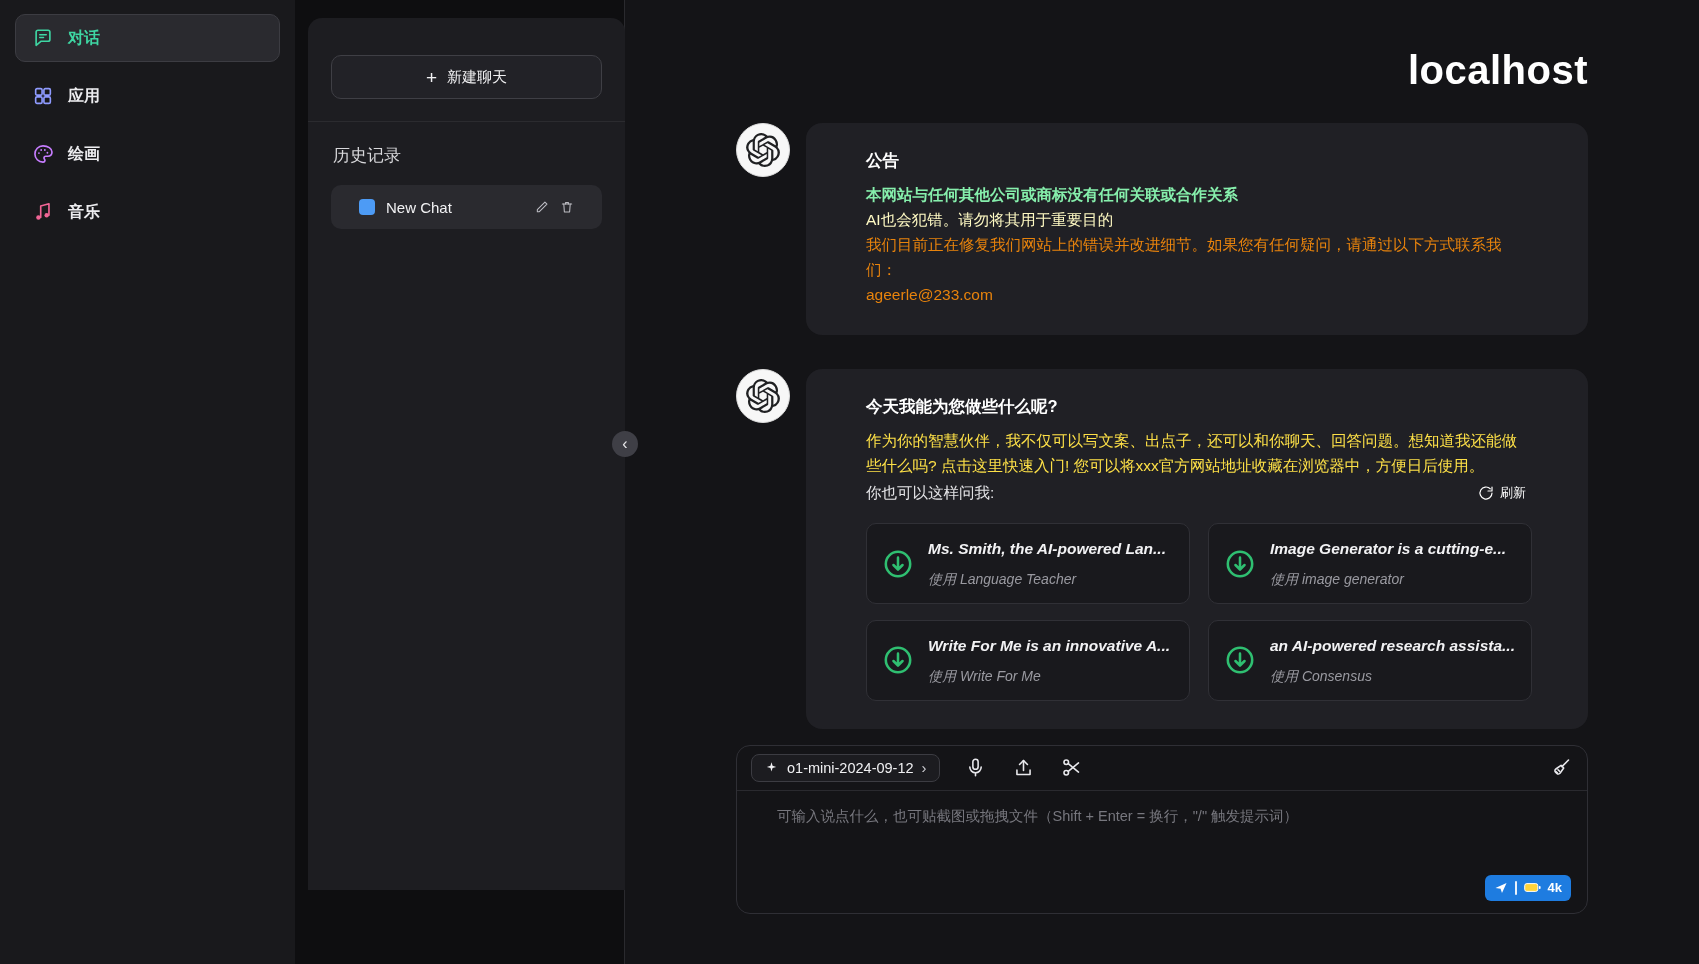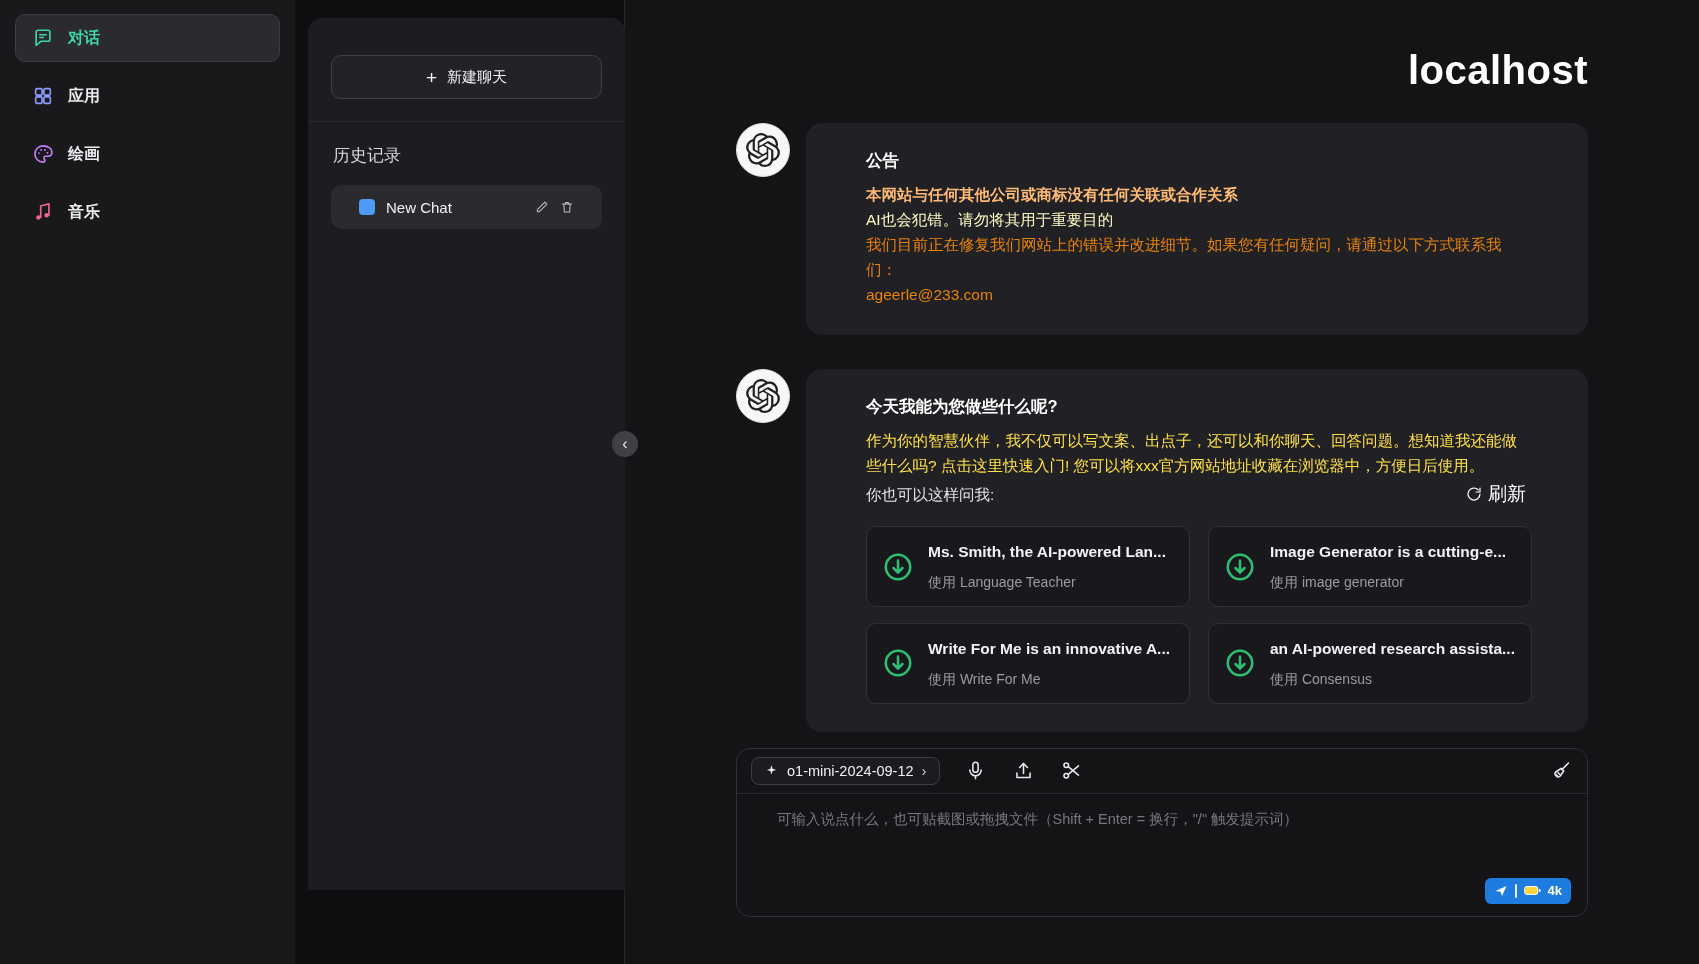--- a/index.html
+++ b/index.html
@@ -81,40 +81,40 @@
     width:54px; height:54px; border-radius:50%; background:#f7f7f7;
     border:1px solid #dcdcdc; flex:none;
     display:flex; align-items:center; justify-content:center;
   }
   .avatar svg { width:34px; height:34px; fill:#202123; }
   .bubble {
     flex:1; background:#202025; border-radius:16px;
     padding:24px 56px 28px 60px; font-size:15.5px; line-height:1.62;
   }
   .msg-heading { font-weight:700; font-size:16.5px; color:#ffffff; margin-bottom:8px; }
-  .t-red-bold { color:#fdba74; font-weight:700; }
+  .t-red-bold { color:#86efac; font-weight:700; }
   .t-red { color:#fef9c3; }
   .t-orange { color:#e8830c; }
   .email-link { color:#e8830c; text-decoration:none; cursor:pointer; display:inline-block; }
   .msg-body { color:#fde047; }
   .hint-row { display:flex; justify-content:space-between; align-items:center; margin-top:2px; }
   .hint-text { color:#e3e3e6; }
   .refresh-btn {
     display:flex; align-items:center; gap:6px; background:none; border:none;
-    color:#ffffff; font-size:19px; cursor:pointer; font-family:inherit;
+    color:#ffffff; font-size:13px; cursor:pointer; font-family:inherit;
   }
   .refresh-btn svg { width:16px; height:16px; }
   .sugg-grid { display:grid; grid-template-columns:1fr 1fr; gap:16px 18px; margin-top:18px; }
   .sugg-card {
     background:#19191d; border:1px solid #303036; border-radius:10px;
     padding:12px 14px; display:flex; align-items:center; gap:13px;
     cursor:pointer; min-height:78px; overflow:hidden;
   }
   .sugg-icon { width:34px; height:34px; flex:none; color:#2fbf71; }
-  .sugg-text { min-width:0; }
+  .sugg-text { min-width:0;font-style:italic; }
   .sugg-title {
     font-size:15.5px; font-weight:600; color:#f2f2f4;
     white-space:nowrap; overflow:hidden; text-overflow:ellipsis;
   }
   .sugg-sub { font-size:14px; color:#9a9aa1; margin-top:7px; }
 
   
   .composer { border:1px solid #2f2f35; border-radius:14px; background:#141417; }
   .composer-toolbar {
     display:flex; align-items:center; gap:24px; padding:8px 14px;

